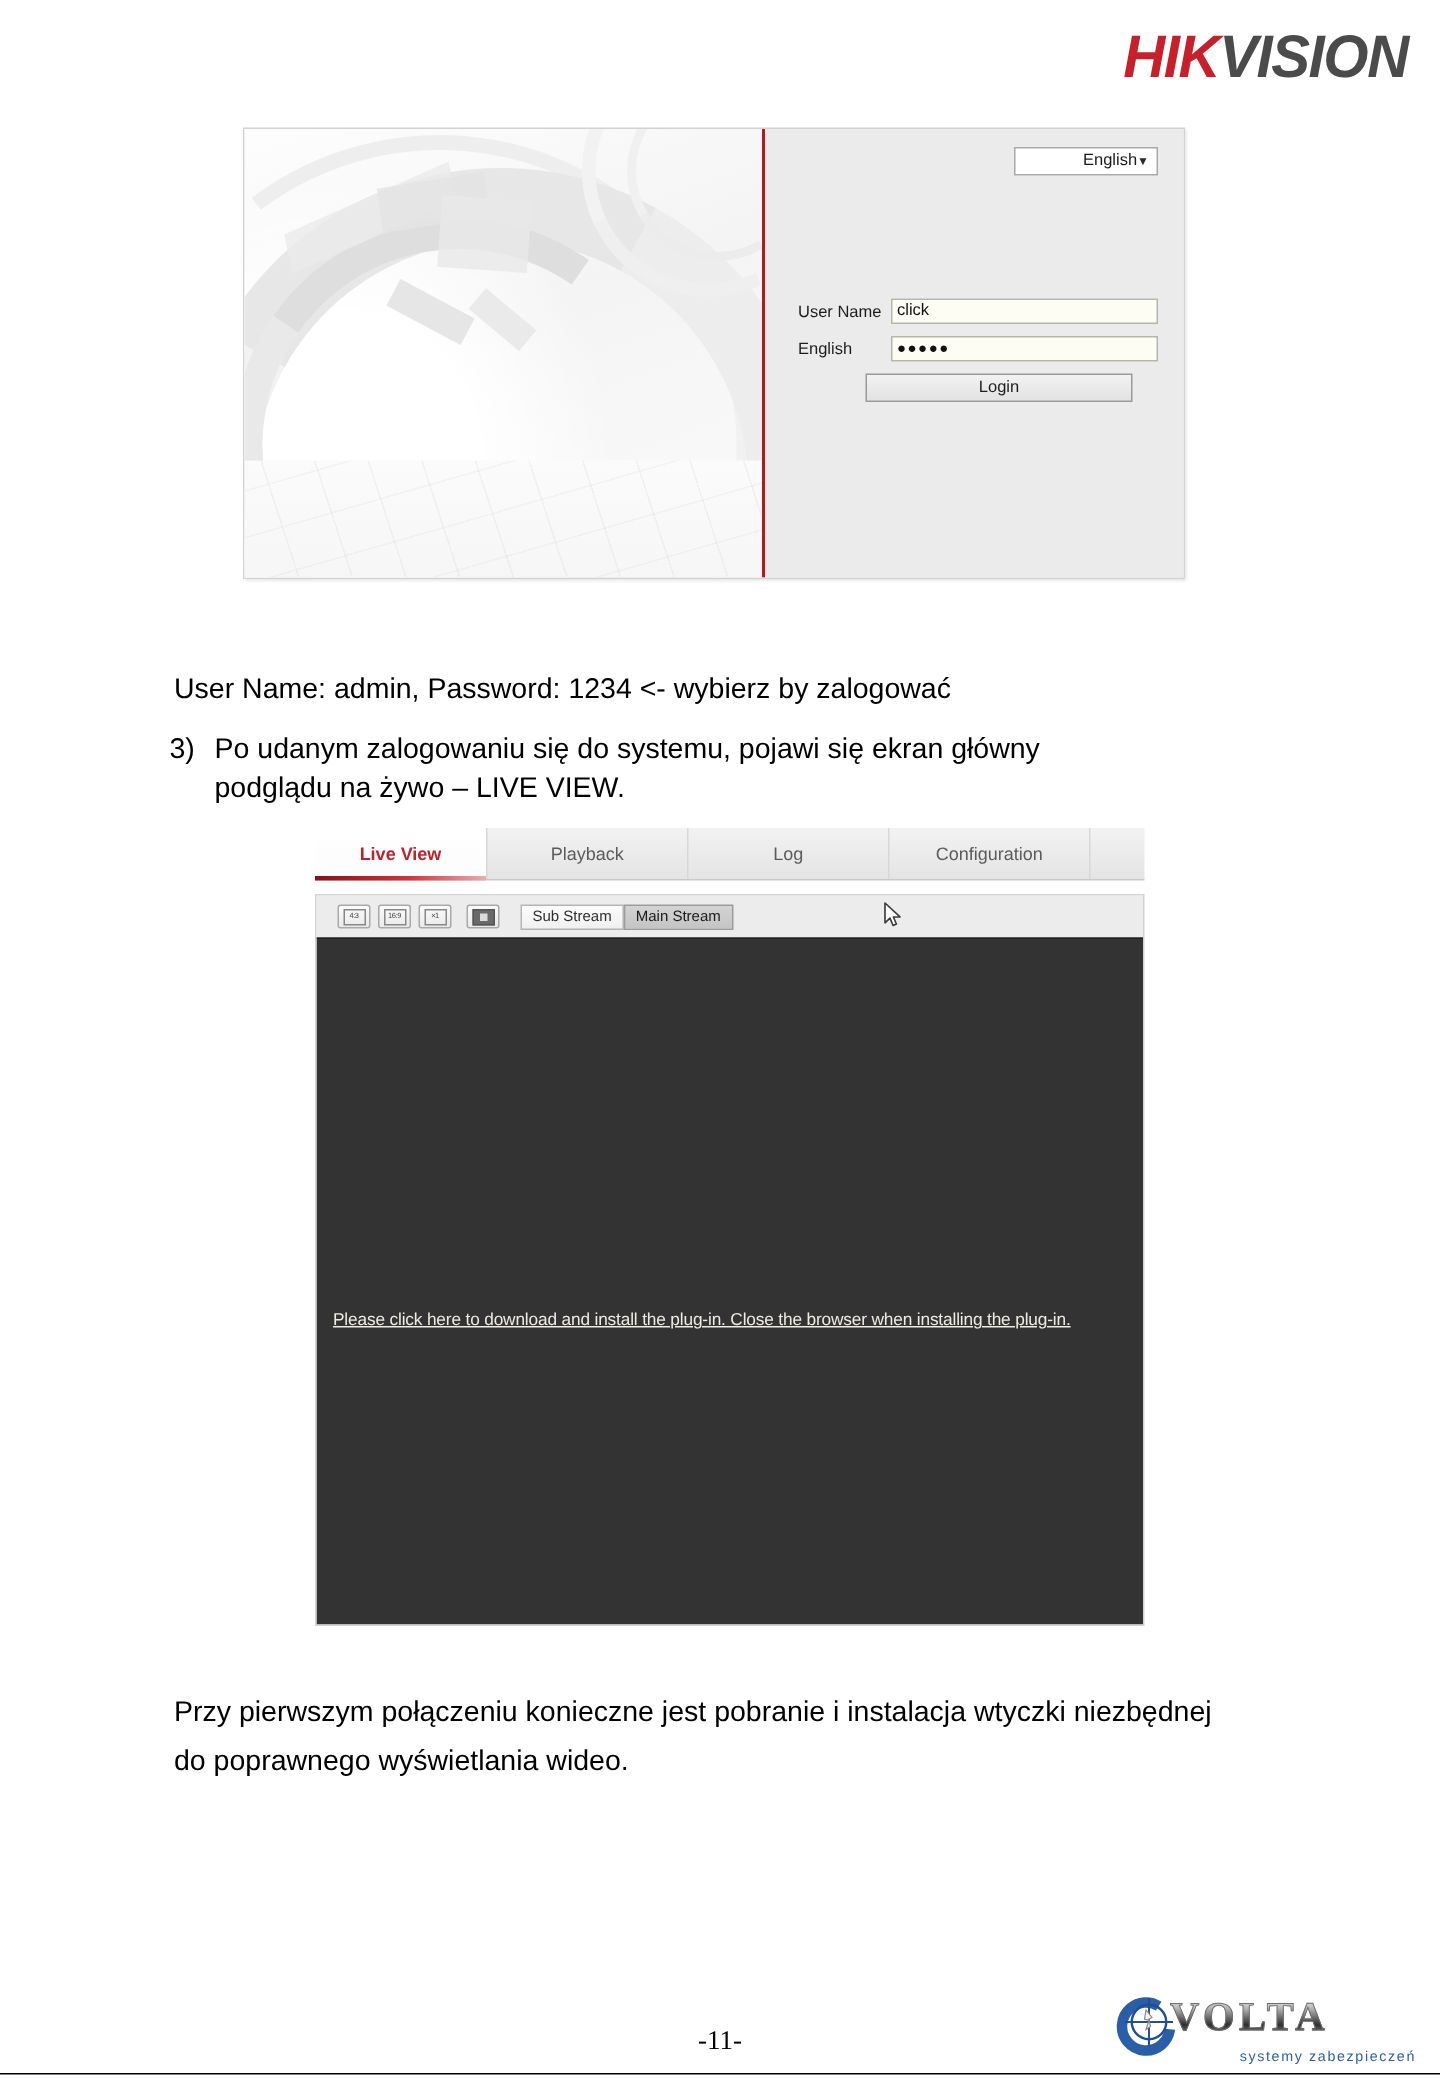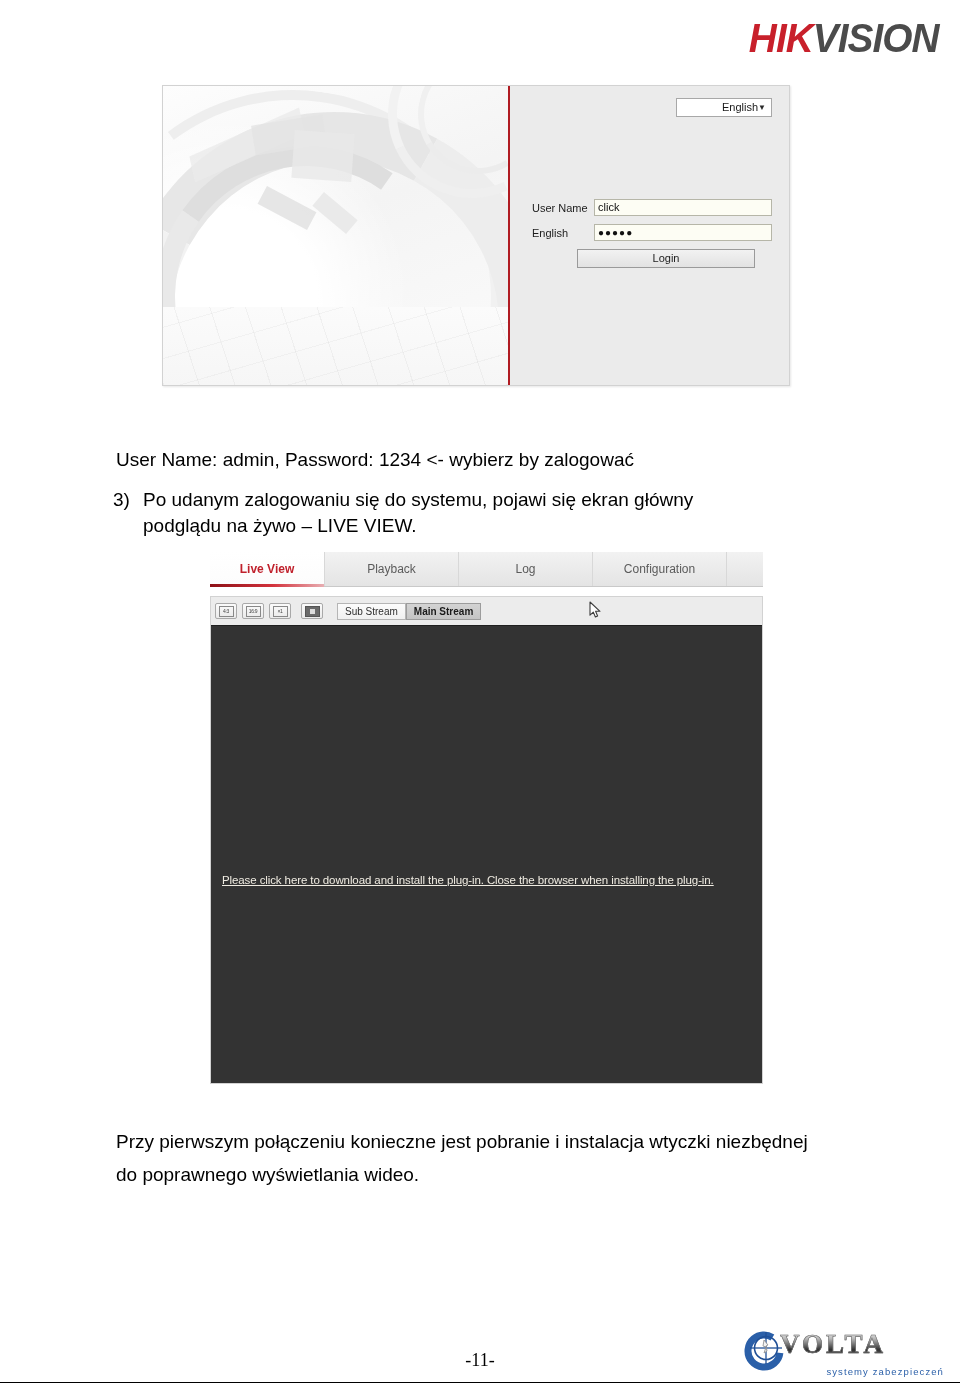--- a/index.html
+++ b/index.html
@@ -284,21 +284,21 @@
     overflow: hidden;
   }
   .lv-toolbar {
     position: absolute;
     left: 0; right: 0;
     top: 0;
     height: 28px;
     background: #ececec;
     display: flex;
     align-items: center;
-    padding-left: 4px;
+    padding-left: 14px;
     gap: 5px;
   }
   .icon-btn {
     width: 22px;
     height: 16px;
     background: linear-gradient(180deg, #fbfbfb, #eaeaea);
     border: 1px solid #a9a9a9;
     border-radius: 2px;
     box-sizing: border-box;
     display: flex;
@@ -341,21 +341,20 @@
     color: #2e2e2e;
     line-height: 15px;
     border: 1px solid #b5b5b5;
     box-sizing: border-box;
     background: linear-gradient(180deg, #fcfcfc, #f0f0f0);
   }
   .stream-btn.selected {
     background: linear-gradient(180deg, #d3d3d3, #c4c4c4);
     border-color: #9c9c9c;
     color: #1a1a1a;
-    font-weight: bold;
   }
   .cursor-arrow {
     position: absolute;
     left: 378px;
     top: 4px;
     width: 13px;
     height: 18px;
   }
   .lv-video {
     position: absolute;

